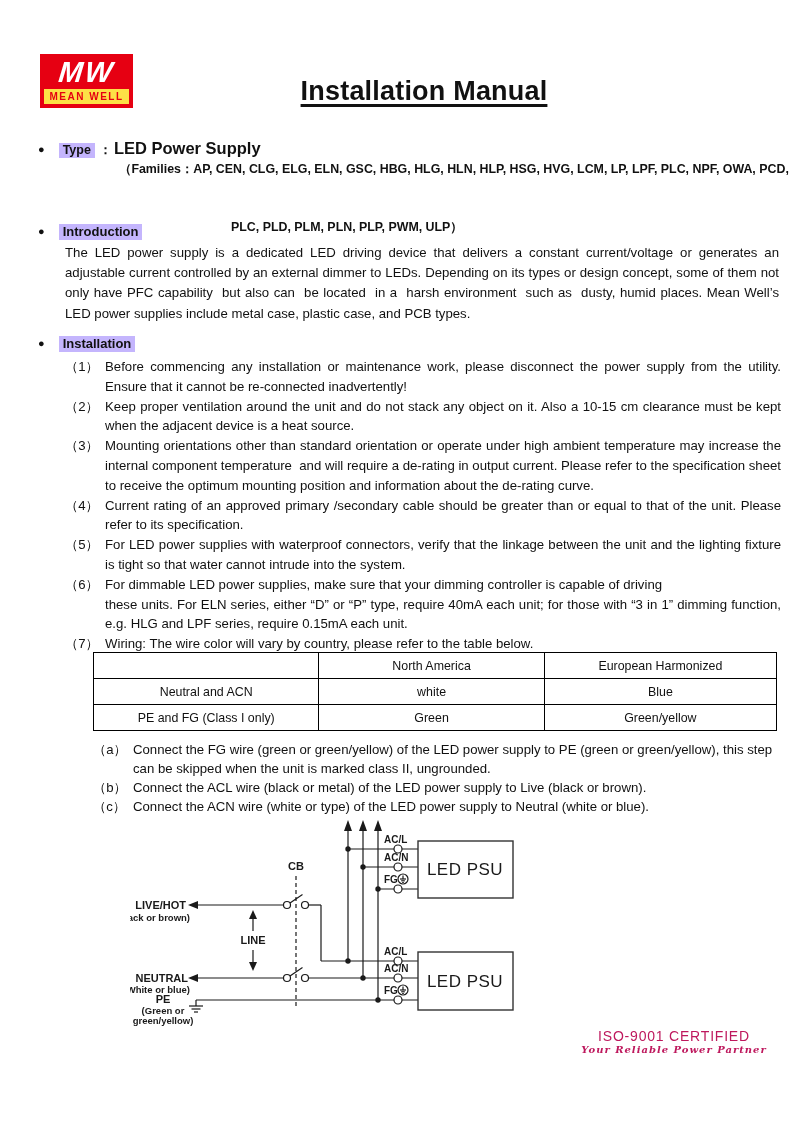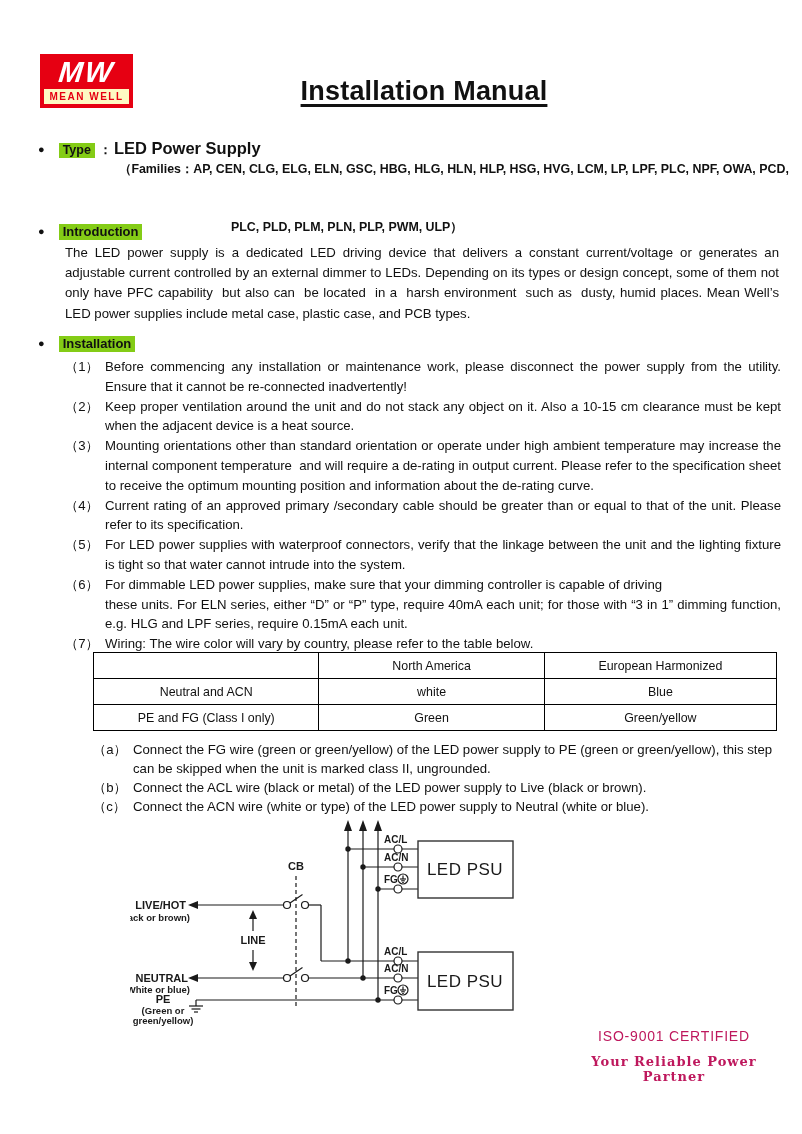--- a/index.html
+++ b/index.html
@@ -16,36 +16,36 @@
     position:absolute; left:40px; top:54px; width:93px; height:54px;
     background:#e60012; border:2px solid #e60012;
     display:flex; flex-direction:column;
   }
   .logo-mw {
     flex:1; color:#fff; font-weight:bold; font-style:italic;
     font-size:29px; line-height:33px; text-align:center; letter-spacing:2px;
     transform:skewX(-6deg);
   }
   .logo-brand {
-    height:15px; margin:0 2px 2px 2px; background:#fef9c3; color:#e60012;
+    height:15px; margin:0 2px 2px 2px; background:#fde047; color:#e60012;
     font-weight:bold; font-size:10px; line-height:15px; text-align:center;
     letter-spacing:1.5px; white-space:nowrap;
   }
 
   
   .title {
     position:absolute; left:48px; top:76px; width:752px; text-align:center;
     font-size:27px; font-weight:700; letter-spacing:0.2px;
     text-decoration:underline; text-decoration-thickness:2.5px; text-underline-offset:4px;
   }
 
   
   .sec-row { position:absolute; left:38px; display:flex; align-items:baseline; }
   .bullet { font-size:11px; margin-right:14px; position:relative; top:-1px; }
-  .hl { background:#84cc16; padding:0 4px 1px 4px; font-weight:700; }
+  .hl { background:#c4b5fd; padding:0 4px 1px 4px; font-weight:700; }
   .type-label { font-size:12.5px; }
   .type-colon { font-weight:700; font-size:13px; margin:0 2px 0 4px; }
   .type-value { font-weight:700; font-size:16.5px; }
   .sec-head { font-size:13px; }
 
   .families-line1 { position:absolute; left:119px; top:161px; font-weight:700; font-size:12.4px; }
   .families-line2 { position:absolute; left:231px; top:181px; font-weight:700; font-size:12.4px;margin-top:38px; }
 
   .intro-body {
     position:absolute; left:65px; top:243px; width:714px;
@@ -81,21 +81,21 @@
   .diagram { position:absolute; left:130px; top:810px; }
   .diagram text { font-family:"Liberation Sans",sans-serif; fill:#1a1a1a; }
   .dlab  { font-size:11px; font-weight:700; }
   .dsub  { font-size:9.5px; font-weight:700; }
   .dterm { font-size:10px; font-weight:700; }
   .dpsu  { font-size:17px; letter-spacing:0.5px; }
 
   
   .footer { position:absolute; left:560px; top:1028px; width:228px; text-align:center; color:#be185d; }
   .footer-line1 { font-size:14px; letter-spacing:0.8px; }
-  .footer-line2 { font-family:"DejaVu Serif", serif; font-weight:700; font-size:13px; letter-spacing:1px; margin-top:10px; }
+  .footer-line2 { font-family:"DejaVu Serif", serif; font-style:italic; font-weight:700; font-size:10px; letter-spacing:1px; margin-top:0; }
 </style>
 </head>
 <body>
 
 <div class="page">
 
   <div class="logo">
     <div class="logo-mw">MW</div>
     <div class="logo-brand">MEAN WELL</div>
   </div>

